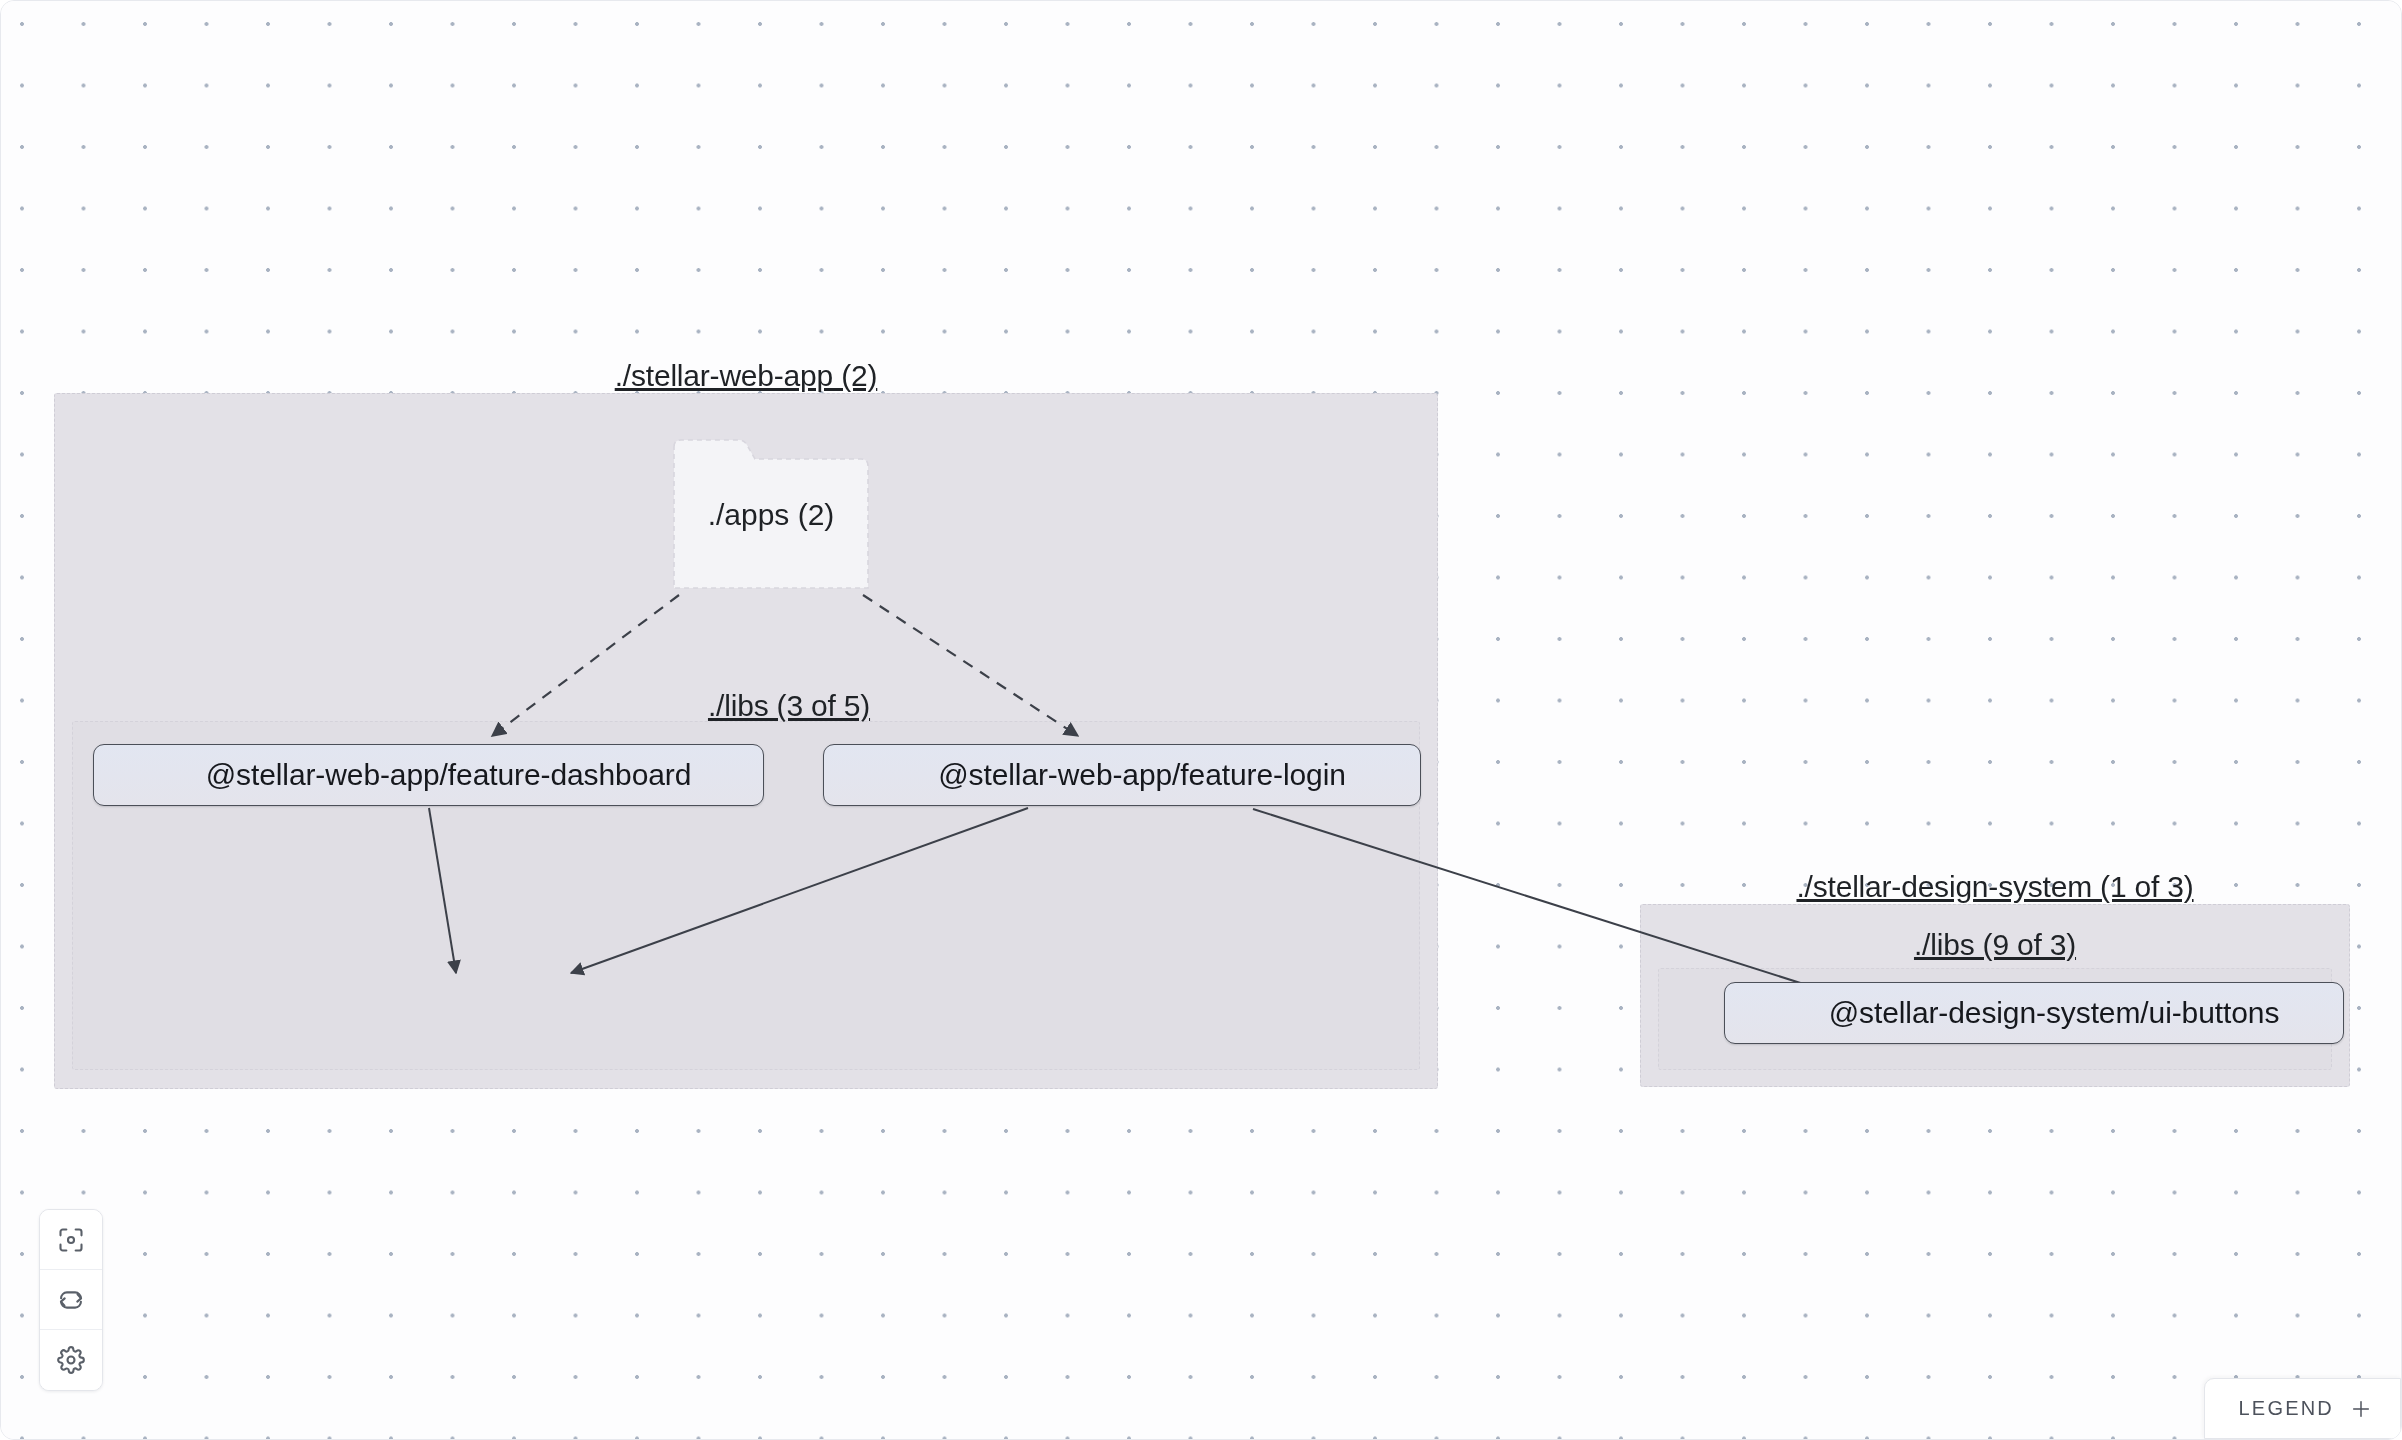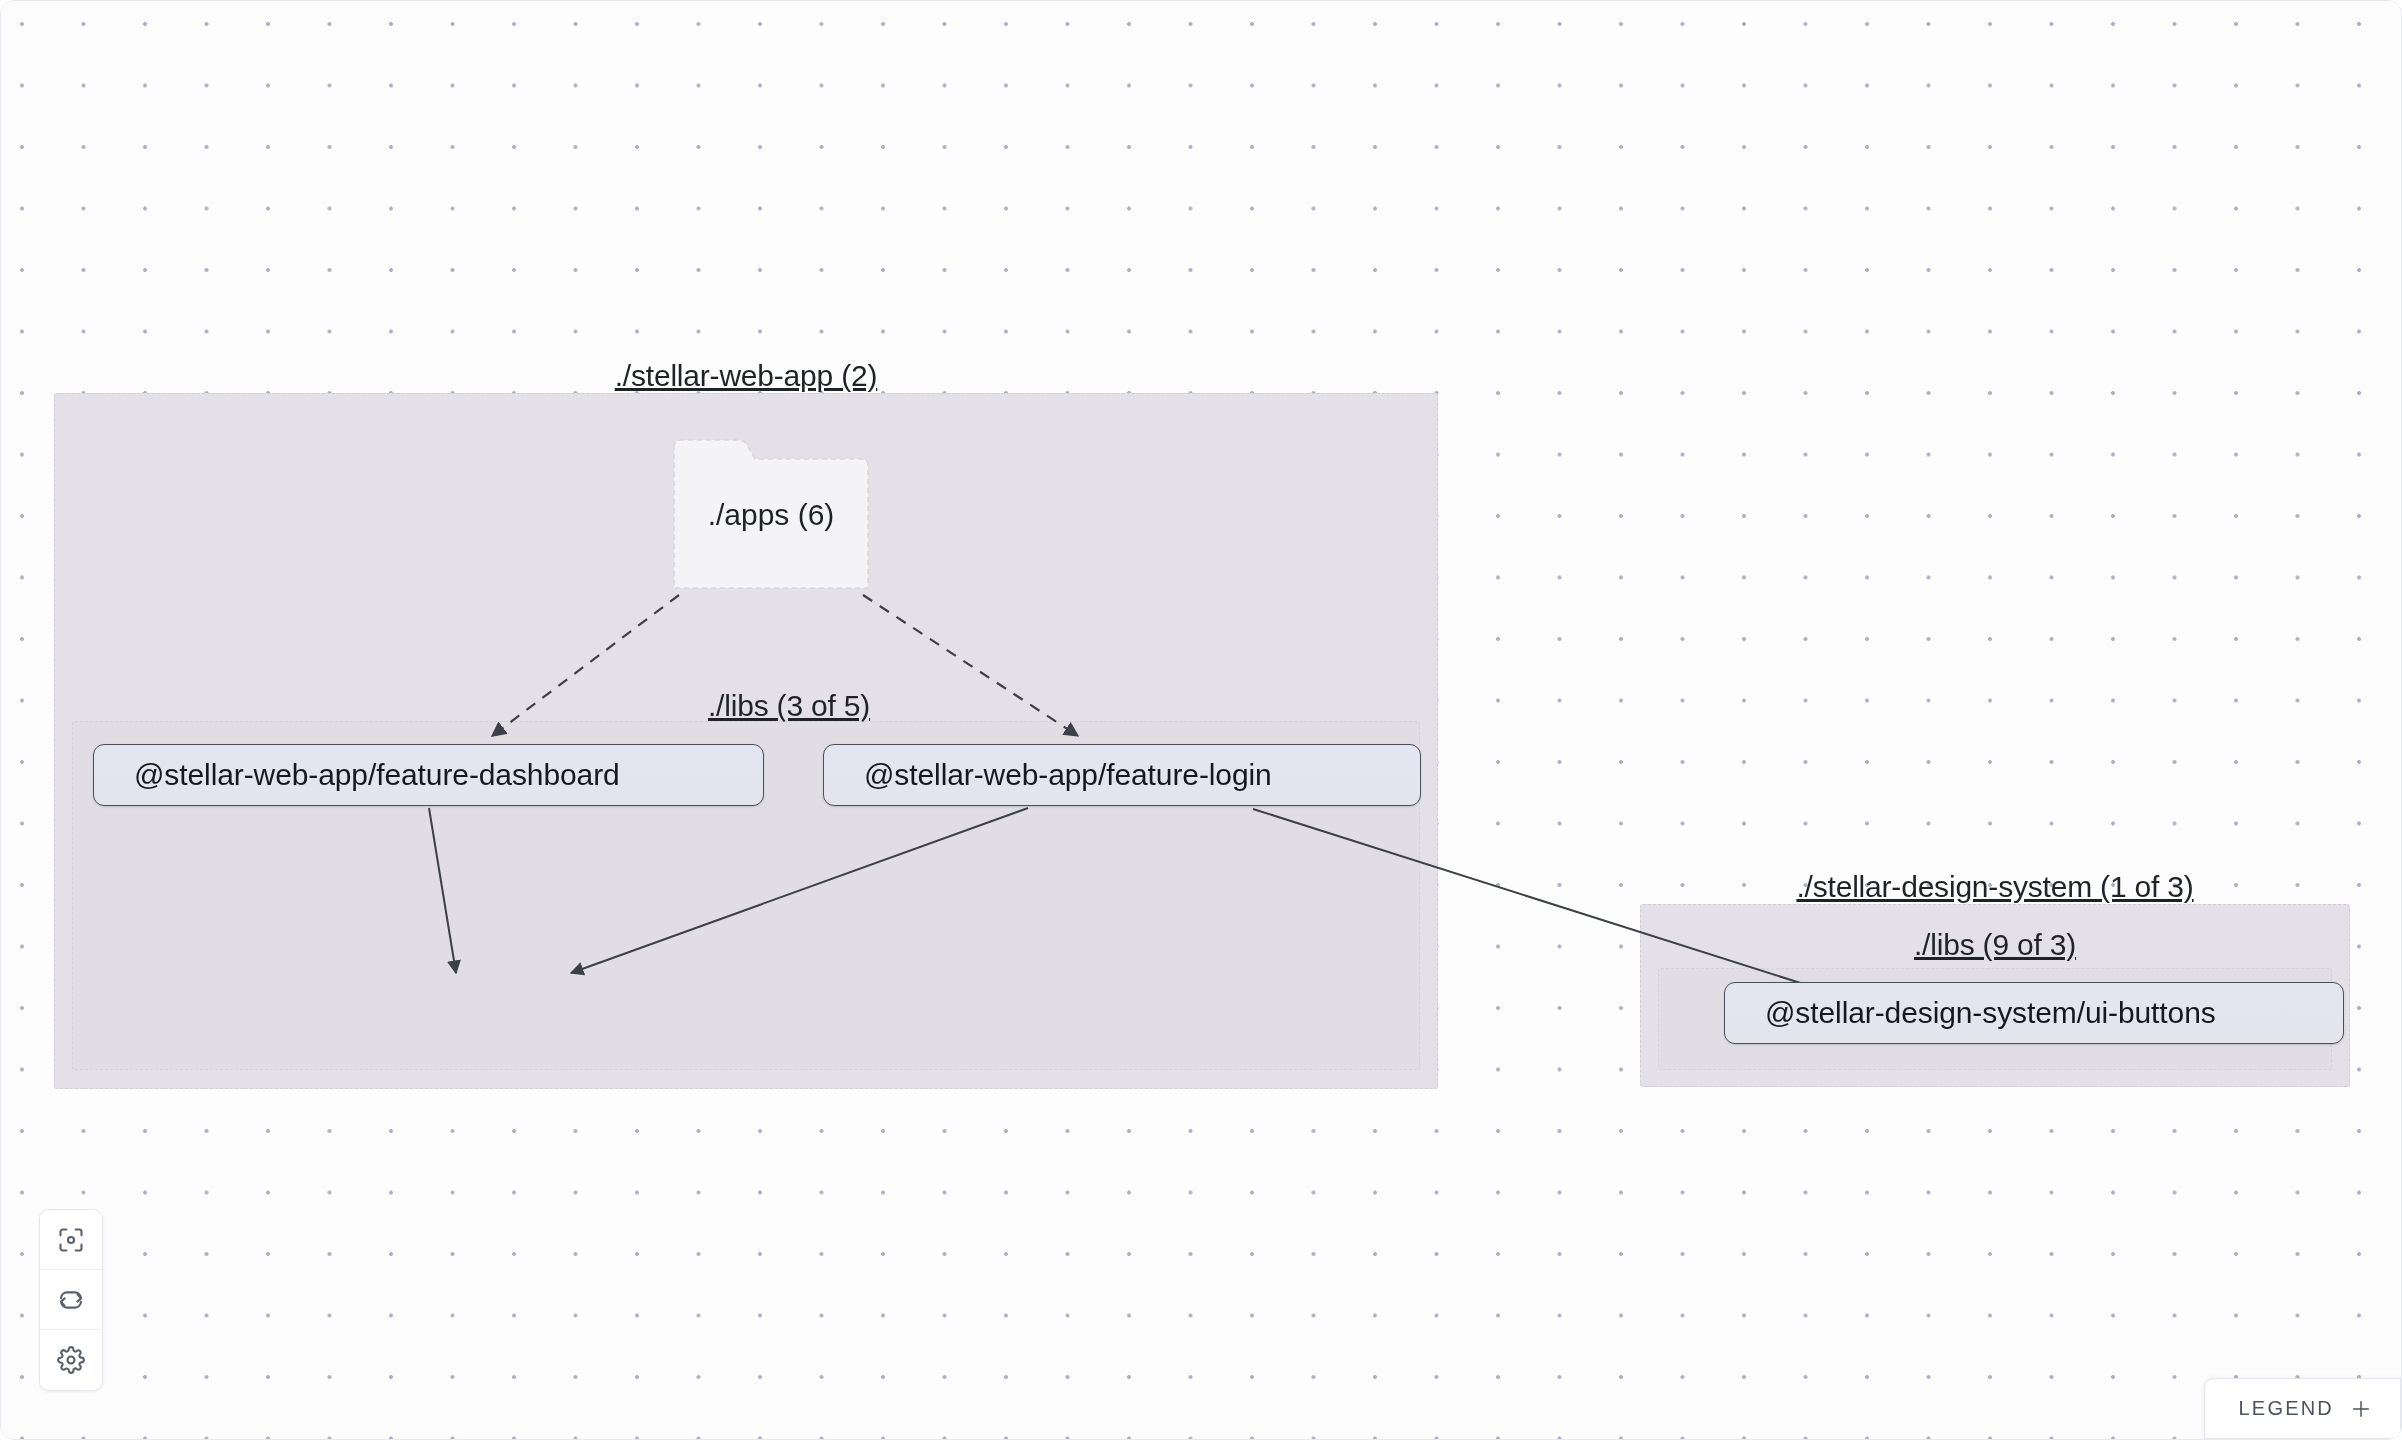--- a/index.html
+++ b/index.html
@@ -106,20 +106,21 @@
 
   
   .lib-node {
     position: absolute;
     box-sizing: border-box;
     background: linear-gradient(180deg, #e2e6f1 0%, #e4e4ec 100%);
     border: 1.6px solid #4b4f58;
     border-radius: 11px;
     display: flex;
     align-items: center;
+    justify-content: center;
     box-shadow: 0 1px 2px rgba(20,22,30,0.16);
     padding-left: 40px;
   }
   .lib-node .lib-label {
     font-size: 30px;
     line-height: 1;
     color: #16181d;
     white-space: nowrap;
     letter-spacing: -0.1px;
   }
@@ -228,21 +229,21 @@
       <path d="M 1027 807 L 570 972" fill="none" stroke="#3c4049" stroke-width="2" marker-end="url(#arrow-head)"></path>
 
       <path d="M 1252 808 L 1856 1000" fill="none" stroke="#3c4049" stroke-width="2" marker-end="url(#arrow-head)"></path>
     </svg>
 
     <div class="folder-node" style="left:670px; top:436px; width:200px; height:154px;">
       <svg class="folder-shape" viewBox="0 0 200 154" preserveAspectRatio="none">
         <path d="M 3 10 Q 3 3 10 3 L 68 3 Q 73 3 76 8 L 84 22 L 190 22
                  Q 197 22 197 29 L 197 151 L 3 151 Z" fill="#f4f4f7" stroke="#d8d6de" stroke-width="1.6" stroke-dasharray="5 4"></path>
       </svg>
-      <div class="folder-label">./apps (6)</div>
+      <div class="folder-label">./apps (2)</div>
     </div>
 
     <div class="lib-node" style="left:92px; top:743px; width:671px; height:62px;">
       <span class="lib-label">@stellar-web-app/feature-dashboard</span>
     </div>
 
     <div class="lib-node" style="left:822px; top:743px; width:598px; height:62px;">
       <span class="lib-label">@stellar-web-app/feature-login</span>
     </div>
 

